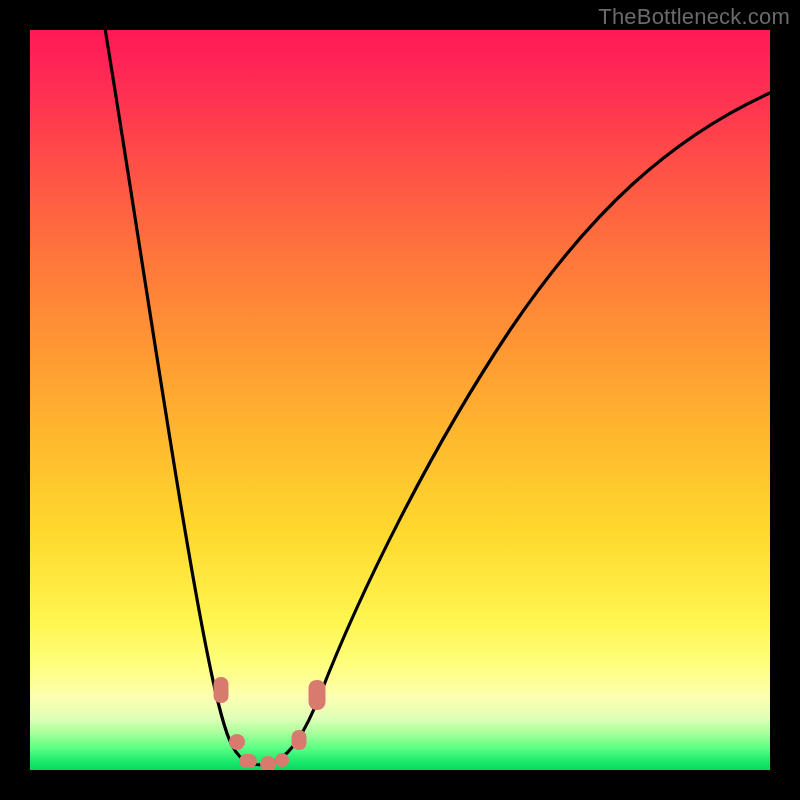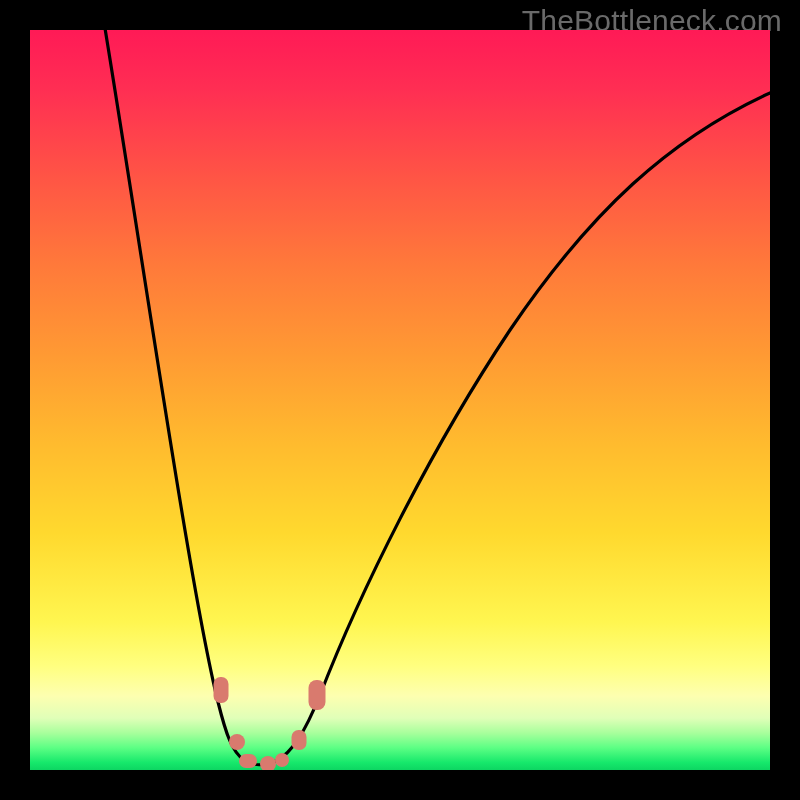--- a/index.html
+++ b/index.html
@@ -37,23 +37,23 @@
       #e0ffb8 93%,
       #a8ff9c 95%,
       #5cff84 97%,
       #16e86b 99%,
       #0dd662 100%
     );
   }
   .watermark {
     position: absolute;
     top: 4px;
-    right: 18px;
+    right: 10px;
     color: #6a6a6a;
-    font-size: 30px;
+    font-size: 22px;
     letter-spacing: 0.2px;
     user-select: none;
   }
   svg.curve {
     position: absolute;
     left: 0; top: 0;
     width: 100%;
     height: 100%;
   }
 </style>

